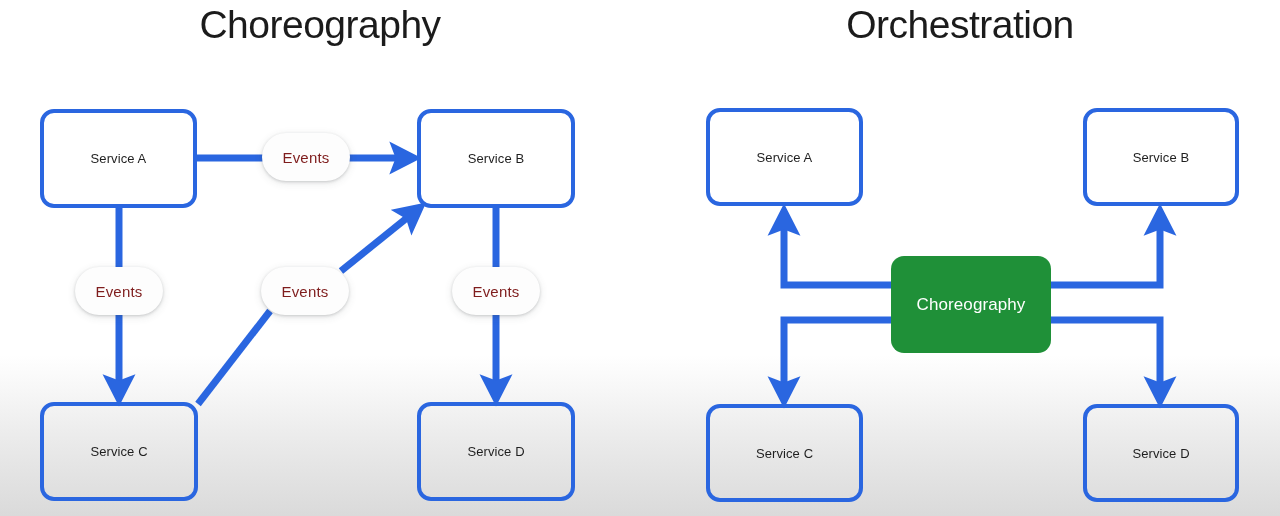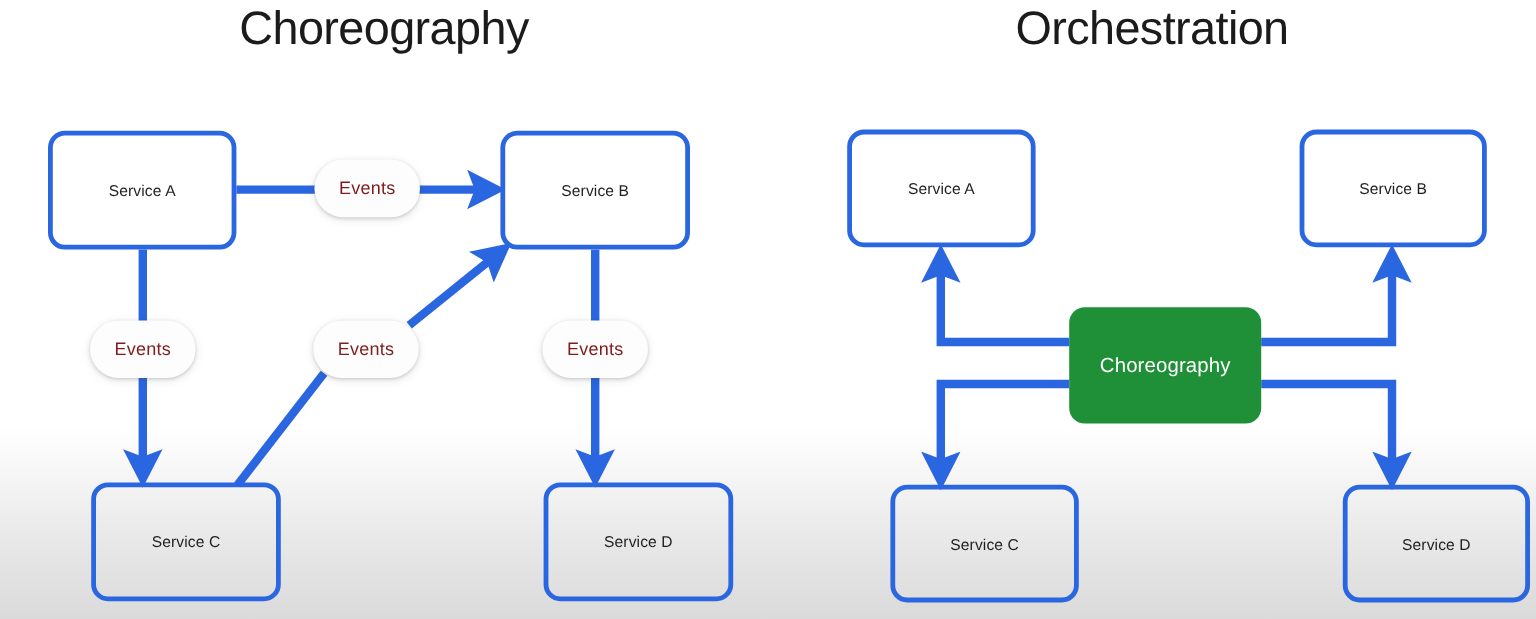--- a/index.html
+++ b/index.html
@@ -63,21 +63,20 @@
     align-items: center;
     justify-content: center;
     font-size: 13px;
     color: #1f1f1f;
     letter-spacing: 0.1px;
     background: #ffffff;
     z-index: 3;
   }
   .node.shaded {
     background: transparent;
-    margin-left: 36px;
   }
 
   .node-orchestrator {
     position: absolute;
     box-sizing: border-box;
     background: #1f9038;
     border-radius: 13px;
     display: flex;
     align-items: center;
     justify-content: center;

